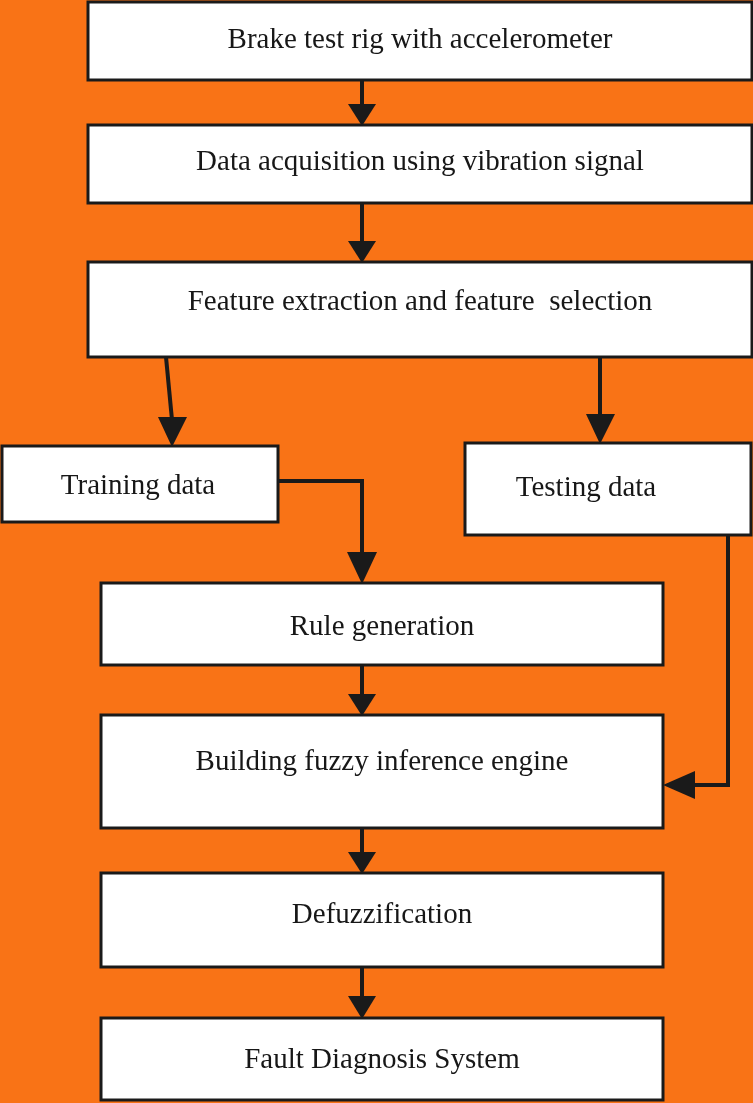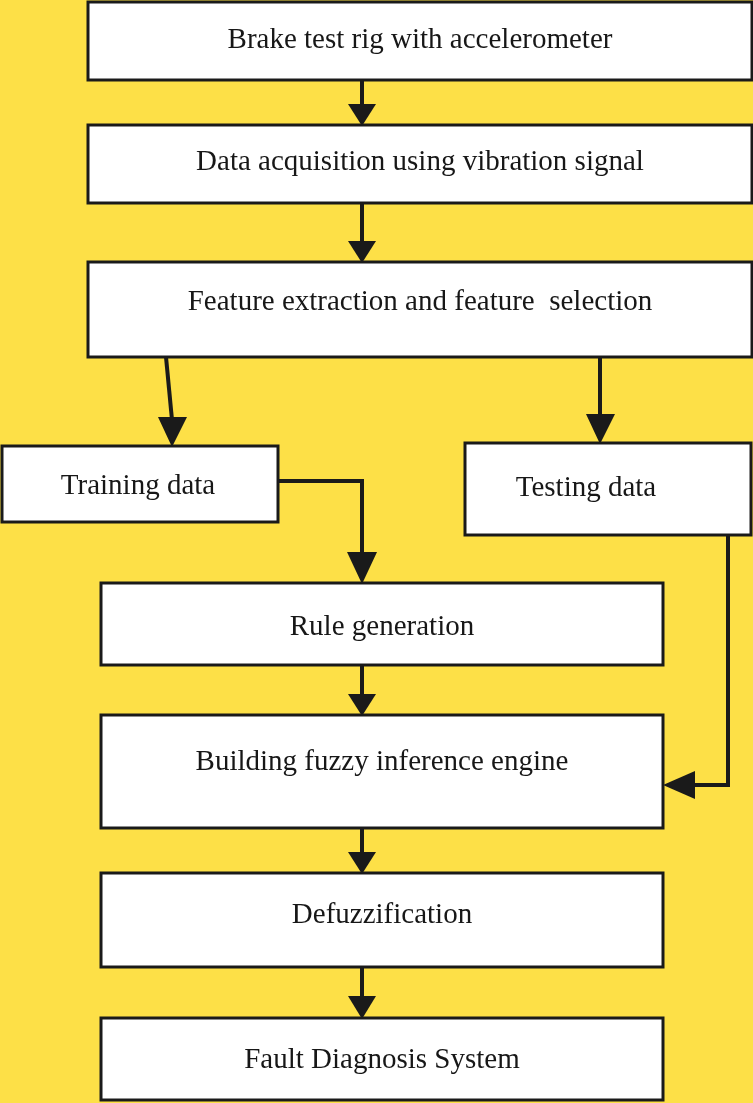--- a/index.html
+++ b/index.html
@@ -8,21 +8,21 @@
     padding: 0;
     background: #ffffff;
   }
   body {
     font-family: "Liberation Serif", "DejaVu Serif", serif;
   }
   #flowchart-root {
     position: relative;
     width: 753px;
     height: 1103px;
-    background: #fde047;
+    background: #f97316;
     overflow: hidden;
   }
   #flow-svg {
     position: absolute;
     top: 0;
     left: 0;
     width: 753px;
     height: 1103px;
   }
   .node-box {

